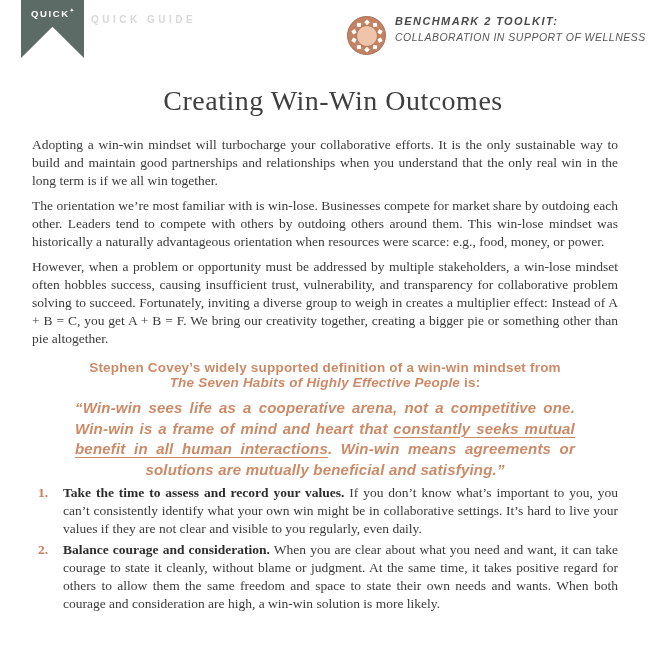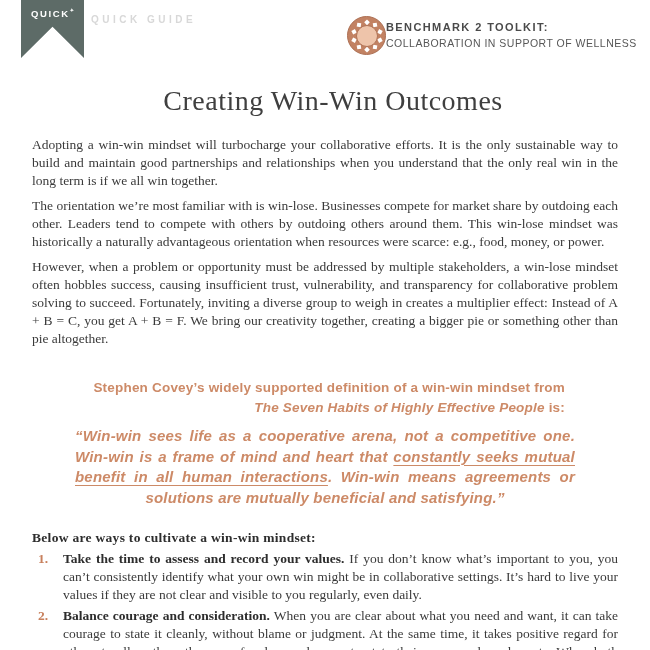--- a/index.html
+++ b/index.html
@@ -35,21 +35,21 @@
 
   .kicker {
     position:absolute; left:91px; top:14px;
     font-family:"Liberation Sans", sans-serif;
     font-size:10px; font-weight:700; letter-spacing:3.5px;
     color:#d8d8d8;
   }
 
   .header-right {
     position:absolute; left:347px; top:16px;
-    display:flex; align-items:center; 
+    display:flex; gap:9px;font-style:italic;
   }
   .badge {
     width:39px; height:39px; border-radius:50%;
     background:#c28263; border:1px solid #ad7054;
     position:relative; flex:none;
   }
   .badge .center {
     position:absolute; left:50%; top:50%;
     width:22px; height:22px; border-radius:50%;
     background:#eec4aa; border:1px solid #b07457;
@@ -84,23 +84,23 @@
   .body-para {
     margin-top:7px;
     font-size:13.5px; line-height:18px;
     text-align:justify; color:#3a3a3a;
   }
   .body-para.first { margin-top:18px; }
 
   
   .covey { font-family:"Liberation Sans", sans-serif; color:#cd8a67; }
   .covey-intro {
-    margin:30px auto 0 auto; max-width:480px;
-    text-align:right;
-    font-size:13.5px; font-weight:600; line-height:20px; letter-spacing:0.2px;
+    margin:12px auto 0 auto; max-width:480px;
+    text-align:center;
+    font-size:13.5px; font-weight:600; line-height:15px; letter-spacing:0.2px;
   }
   .covey-intro .book-title { font-style:italic; }
   .covey-quote {
     margin:8px auto 0 auto; max-width:500px;
     text-align:justify; text-align-last:center;
     font-size:15px; font-weight:700; font-style:italic;
     line-height:20.5px; letter-spacing:0.2px;
   }
   .covey-quote .underlined {
     text-decoration:underline;
@@ -164,21 +164,20 @@
 
   <p class="body-para first">Adopting a win-win mindset will turbocharge your collaborative efforts. It is the only sustainable way to build and maintain good partnerships and relationships when you understand that the only real win in the long term is if we all win together.</p>
   <p class="body-para">The orientation we’re most familiar with is win-lose. Businesses compete for market share by outdoing each other. Leaders tend to compete with others by outdoing others around them. This win-lose mindset was historically a naturally advantageous orientation when resources were scarce: e.g., food, money, or power.</p>
   <p class="body-para">However, when a problem or opportunity must be addressed by multiple stakeholders, a win-lose mindset often hobbles success, causing insufficient trust, vulnerability, and transparency for collaborative problem solving to succeed. Fortunately, inviting a diverse group to weigh in creates a multiplier effect: Instead of A + B = C, you get A + B = F. We bring our creativity together, creating a bigger pie or something other than pie altogether.</p>
 
   <div class="covey">
     <p class="covey-intro"><span>Stephen Covey’s widely supported definition of a win-win mindset from </span><span class="book-title">The Seven Habits of Highly Effective People</span><span> is:</span></p>
     <p class="covey-quote"><span>“Win-win sees life as a cooperative arena, not a competitive one. Win-win is a frame of mind and heart that </span><span class="underlined">constantly seeks mutual benefit in all human interactions</span><span>. Win-win means agreements or solutions are mutually beneficial and satisfying.”</span></p>
   </div>
 
-  <h2 class="list-heading">Below are ways to cultivate a win-win mindset:</h2>
 
   <div class="win-list">
     <div class="list-item">
       <div class="item-number">1.</div>
       <div class="item-body"><span class="lead">Take the time to assess and record your values.</span><span> If you don’t know what’s important to you, you can’t consistently identify what your own win might be in collaborative settings. It’s hard to live your values if they are not clear and visible to you regularly, even daily.</span></div>
     </div>
     <div class="list-item">
       <div class="item-number">2.</div>
       <div class="item-body"><span class="lead">Balance courage and consideration.</span><span> When you are clear about what you need and want, it can take courage to state it cleanly, without blame or judgment. At the same time, it takes positive regard for others to allow them the same freedom and space to state their own needs and wants. When both courage and consideration are high, a win-win solution is more likely.</span></div>
     </div>

